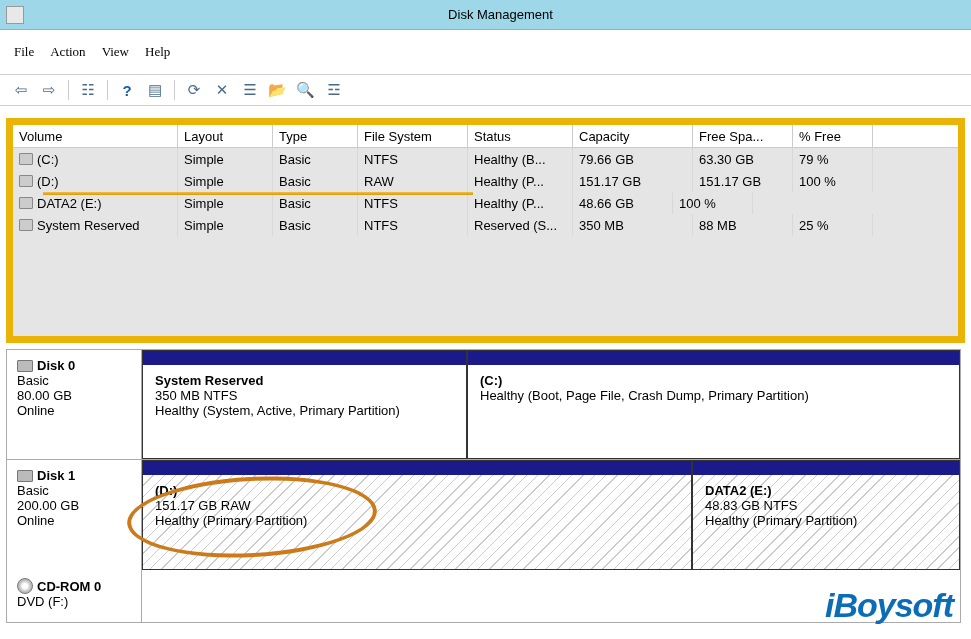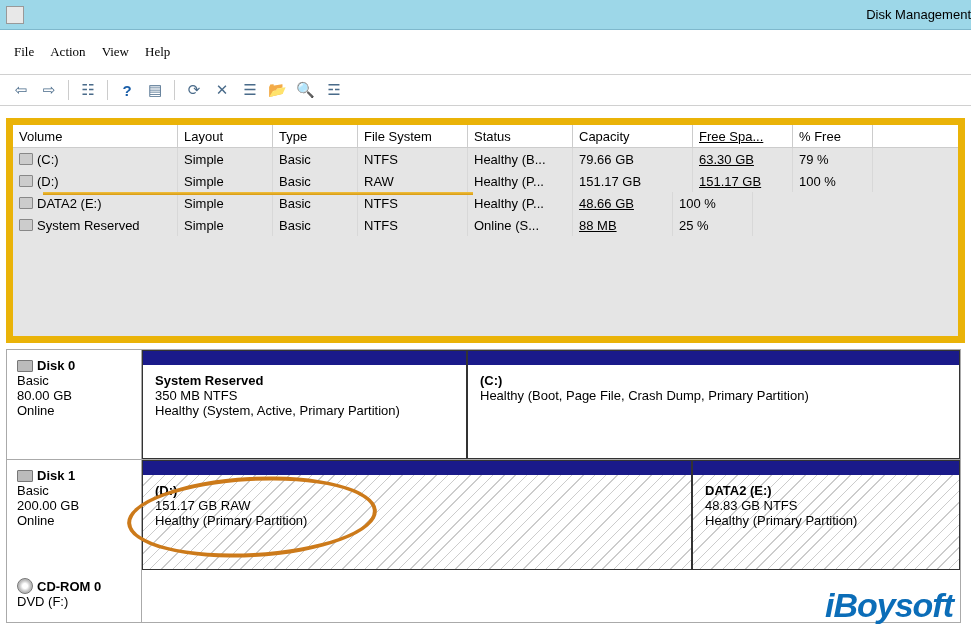--- a/index.html
+++ b/index.html
@@ -20,21 +20,21 @@
       align-items: center;
       border-bottom: 1px solid #7fb8cc;
     }
     .titlebar-icon {
       width: 18px; height: 18px; margin: 0 6px;
       background: #e8e8e8; border: 1px solid #999;
       display:inline-block;
     }
     .titlebar-title {
       flex: 1;
-      text-align: right;
+      text-align: center;
       font-size: 13px;
       color: #000;
     }
     
     .menubar {
       display: flex;
       gap: 16px;
       padding: 14px 14px;
       background: #fff;
       border-bottom: 1px solid #d0d0d0;
@@ -80,21 +80,21 @@
       display:flex; align-items:center;
     }
     .vol-head > div { font-weight: normal; background:#fff; border-right:1px solid #ccc; height:22px;}
     .vol-row { display: flex; height: 22px; }
     .c-vol { width: 165px; }
     .c-lay { width: 95px; }
     .c-typ { width: 85px; }
     .c-fs  { width: 110px; }
     .c-st  { width: 105px; }
     .c-cap { width: 120px; }
-    .c-fr  { width: 100px; text-decoration: underline; }
+    .c-fr  { width: 100px; }
     .c-pf  { width: 80px; }
     .c-rest{ flex:1; border-right:none !important;}
     .drive-icon {
       width: 14px; height: 12px;
       background: #ccc; border:1px solid #888; border-radius:1px;
       margin-right: 4px; display:inline-block;
       position:relative;
     }
     .vol-empty { height: 100px; }
     .yellow-underline {
@@ -259,21 +259,22 @@
         <div class="c-rest"></div>
       </div>
       <div class="vol-row">
         <div class="c-vol">
           <span class="drive-icon"></span>
           <span>System Reserved</span>
         </div>
         <div class="c-lay">Simple</div>
         <div class="c-typ">Basic</div>
         <div class="c-fs">NTFS</div>
-        <div class="c-st">Online (S...</div>
+        <div class="c-st">Reserved (S...</div>
+        <div class="c-cap">350 MB</div>
         <div class="c-fr">88 MB</div>
         <div class="c-pf">25 %</div>
         <div class="c-rest"></div>
       </div>
     </div>
   <div class="yellow-underline" style="top:67px;"></div>
   <div class="vol-empty"></div>
 </div>
 
 <div class="graph-area">

